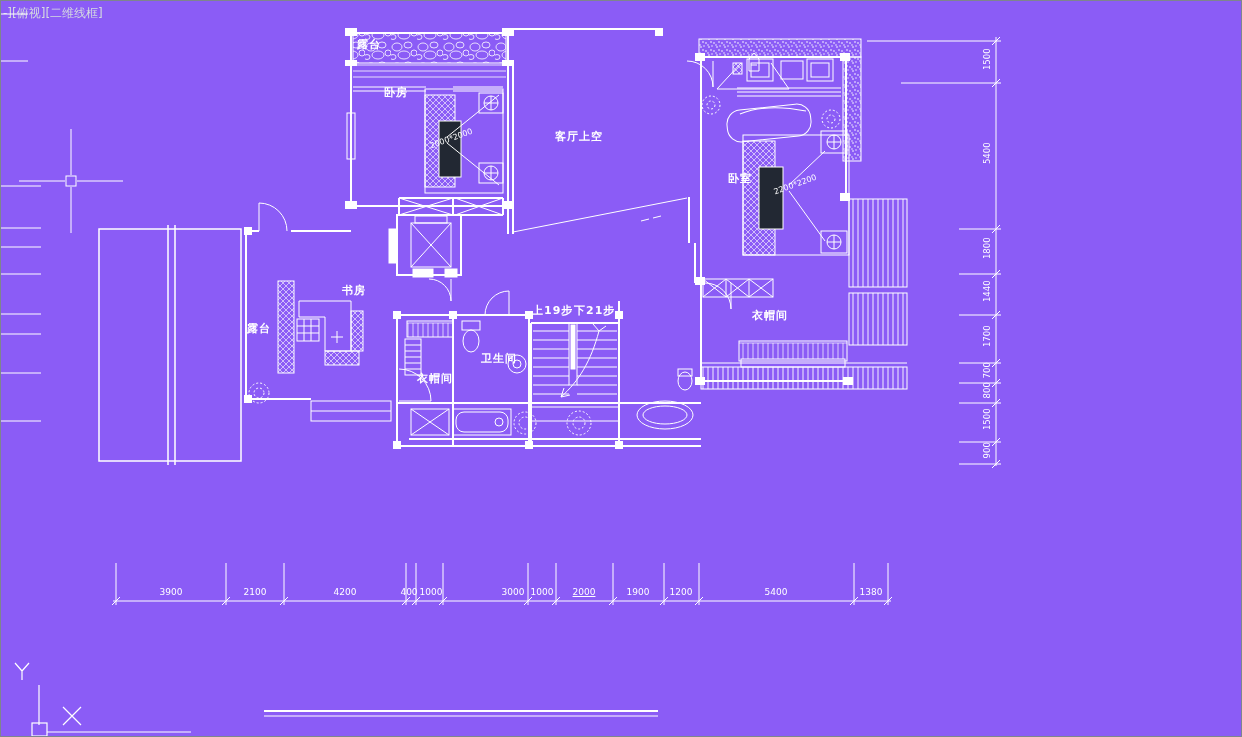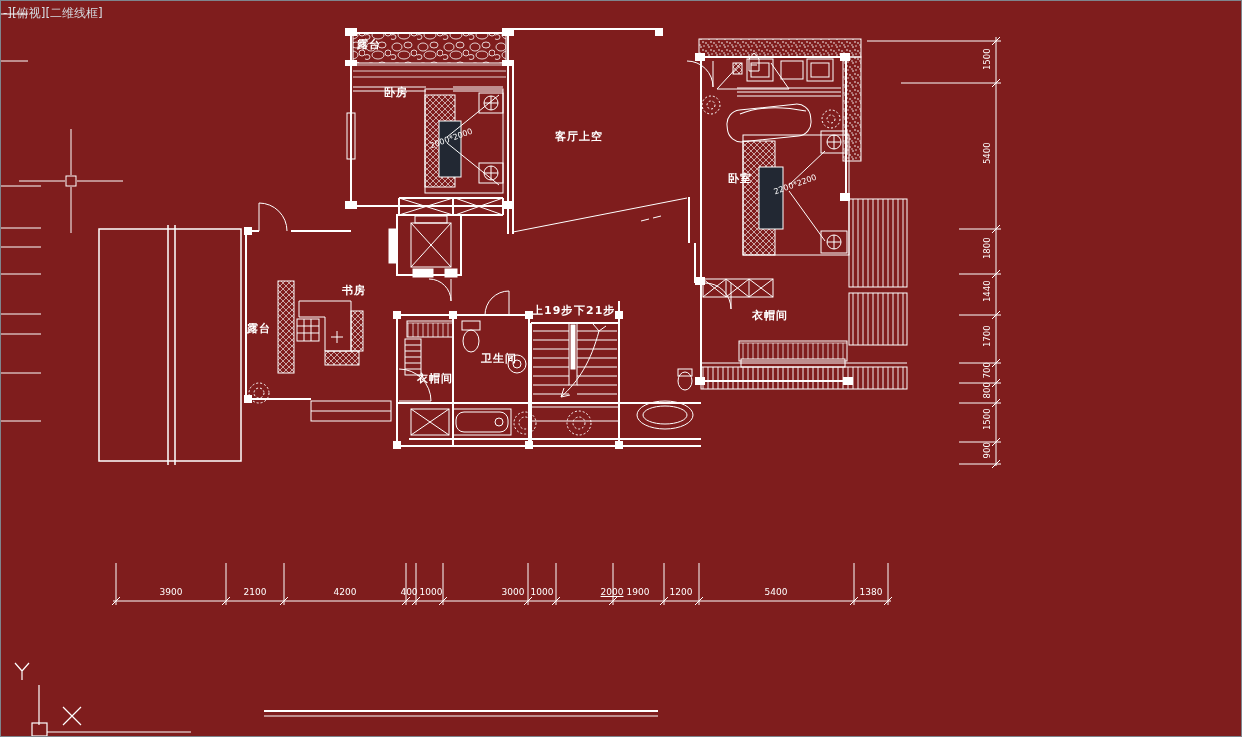--- a/index.html
+++ b/index.html
@@ -1,18 +1,18 @@
 <!DOCTYPE html>
 <html><head>
 <meta charset="utf-8">
 <style>
   html,body{margin:0;padding:0;background:#14181f;}
   #app{
     position:relative;width:1242px;height:737px;overflow:hidden;
-    background:#7f1d1d;border:1px solid #7e858d;box-sizing:border-box;
+    background:#8b5cf6;border:1px solid #7e858d;box-sizing:border-box;
     font-family:"DejaVu Sans","Liberation Sans",sans-serif;color:#e9eef3;
   }
   svg{position:absolute;left:0;top:0;}
   .lbl{position:absolute;font-size:11px;font-weight:bold;color:#fff;white-space:nowrap;line-height:1;letter-spacing:1px;}
   .lbl-sm{position:absolute;font-size:8px;color:#fff;white-space:nowrap;line-height:1;}
   .dim{position:absolute;font-size:9px;color:#fff;white-space:nowrap;line-height:1;text-align:center;width:44px;margin-left:-22px;}
   .dim-r{position:absolute;font-size:8.5px;color:#fff;white-space:nowrap;line-height:1;width:40px;text-align:center;
          transform:rotate(-90deg);transform-origin:center;}
   .vp-controls{position:absolute;left:2px;top:4px;font-size:12px;color:#d4dae0;letter-spacing:0;}
   .title{position:absolute;left:303px;top:678px;font-size:23px;font-weight:bold;color:#fff;letter-spacing:3px;}
@@ -305,21 +305,21 @@
   <span class="lbl-sm" style="left:428px;top:134px;transform:rotate(-20deg);">2000*2000</span>
   <span class="lbl-sm" style="left:772px;top:180px;transform:rotate(-20deg);">2200*2200</span>
 
   <span class="dim" style="left:170px;top:587px;">3900</span>
   <span class="dim" style="left:254px;top:587px;">2100</span>
   <span class="dim" style="left:344px;top:587px;">4200</span>
   <span class="dim" style="left:408px;top:587px;">400</span>
   <span class="dim" style="left:430px;top:587px;">1000</span>
   <span class="dim" style="left:512px;top:587px;">3000</span>
   <span class="dim" style="left:541px;top:587px;">1000</span>
-  <span class="dim" style="left:611px;top:587px;text-decoration:underline;">2000</span>
+  <span class="dim" style="left:583px;top:587px;text-decoration:underline;">2000</span>
   <span class="dim" style="left:637px;top:587px;">1900</span>
   <span class="dim" style="left:680px;top:587px;">1200</span>
   <span class="dim" style="left:775px;top:587px;">5400</span>
   <span class="dim" style="left:870px;top:587px;">1380</span>
 
   <span class="dim-r" style="left:966px;top:54px;">1500</span>
   <span class="dim-r" style="left:966px;top:148px;">5400</span>
   <span class="dim-r" style="left:966px;top:243px;">1800</span>
   <span class="dim-r" style="left:966px;top:286px;">1440</span>
   <span class="dim-r" style="left:966px;top:331px;">1700</span>

